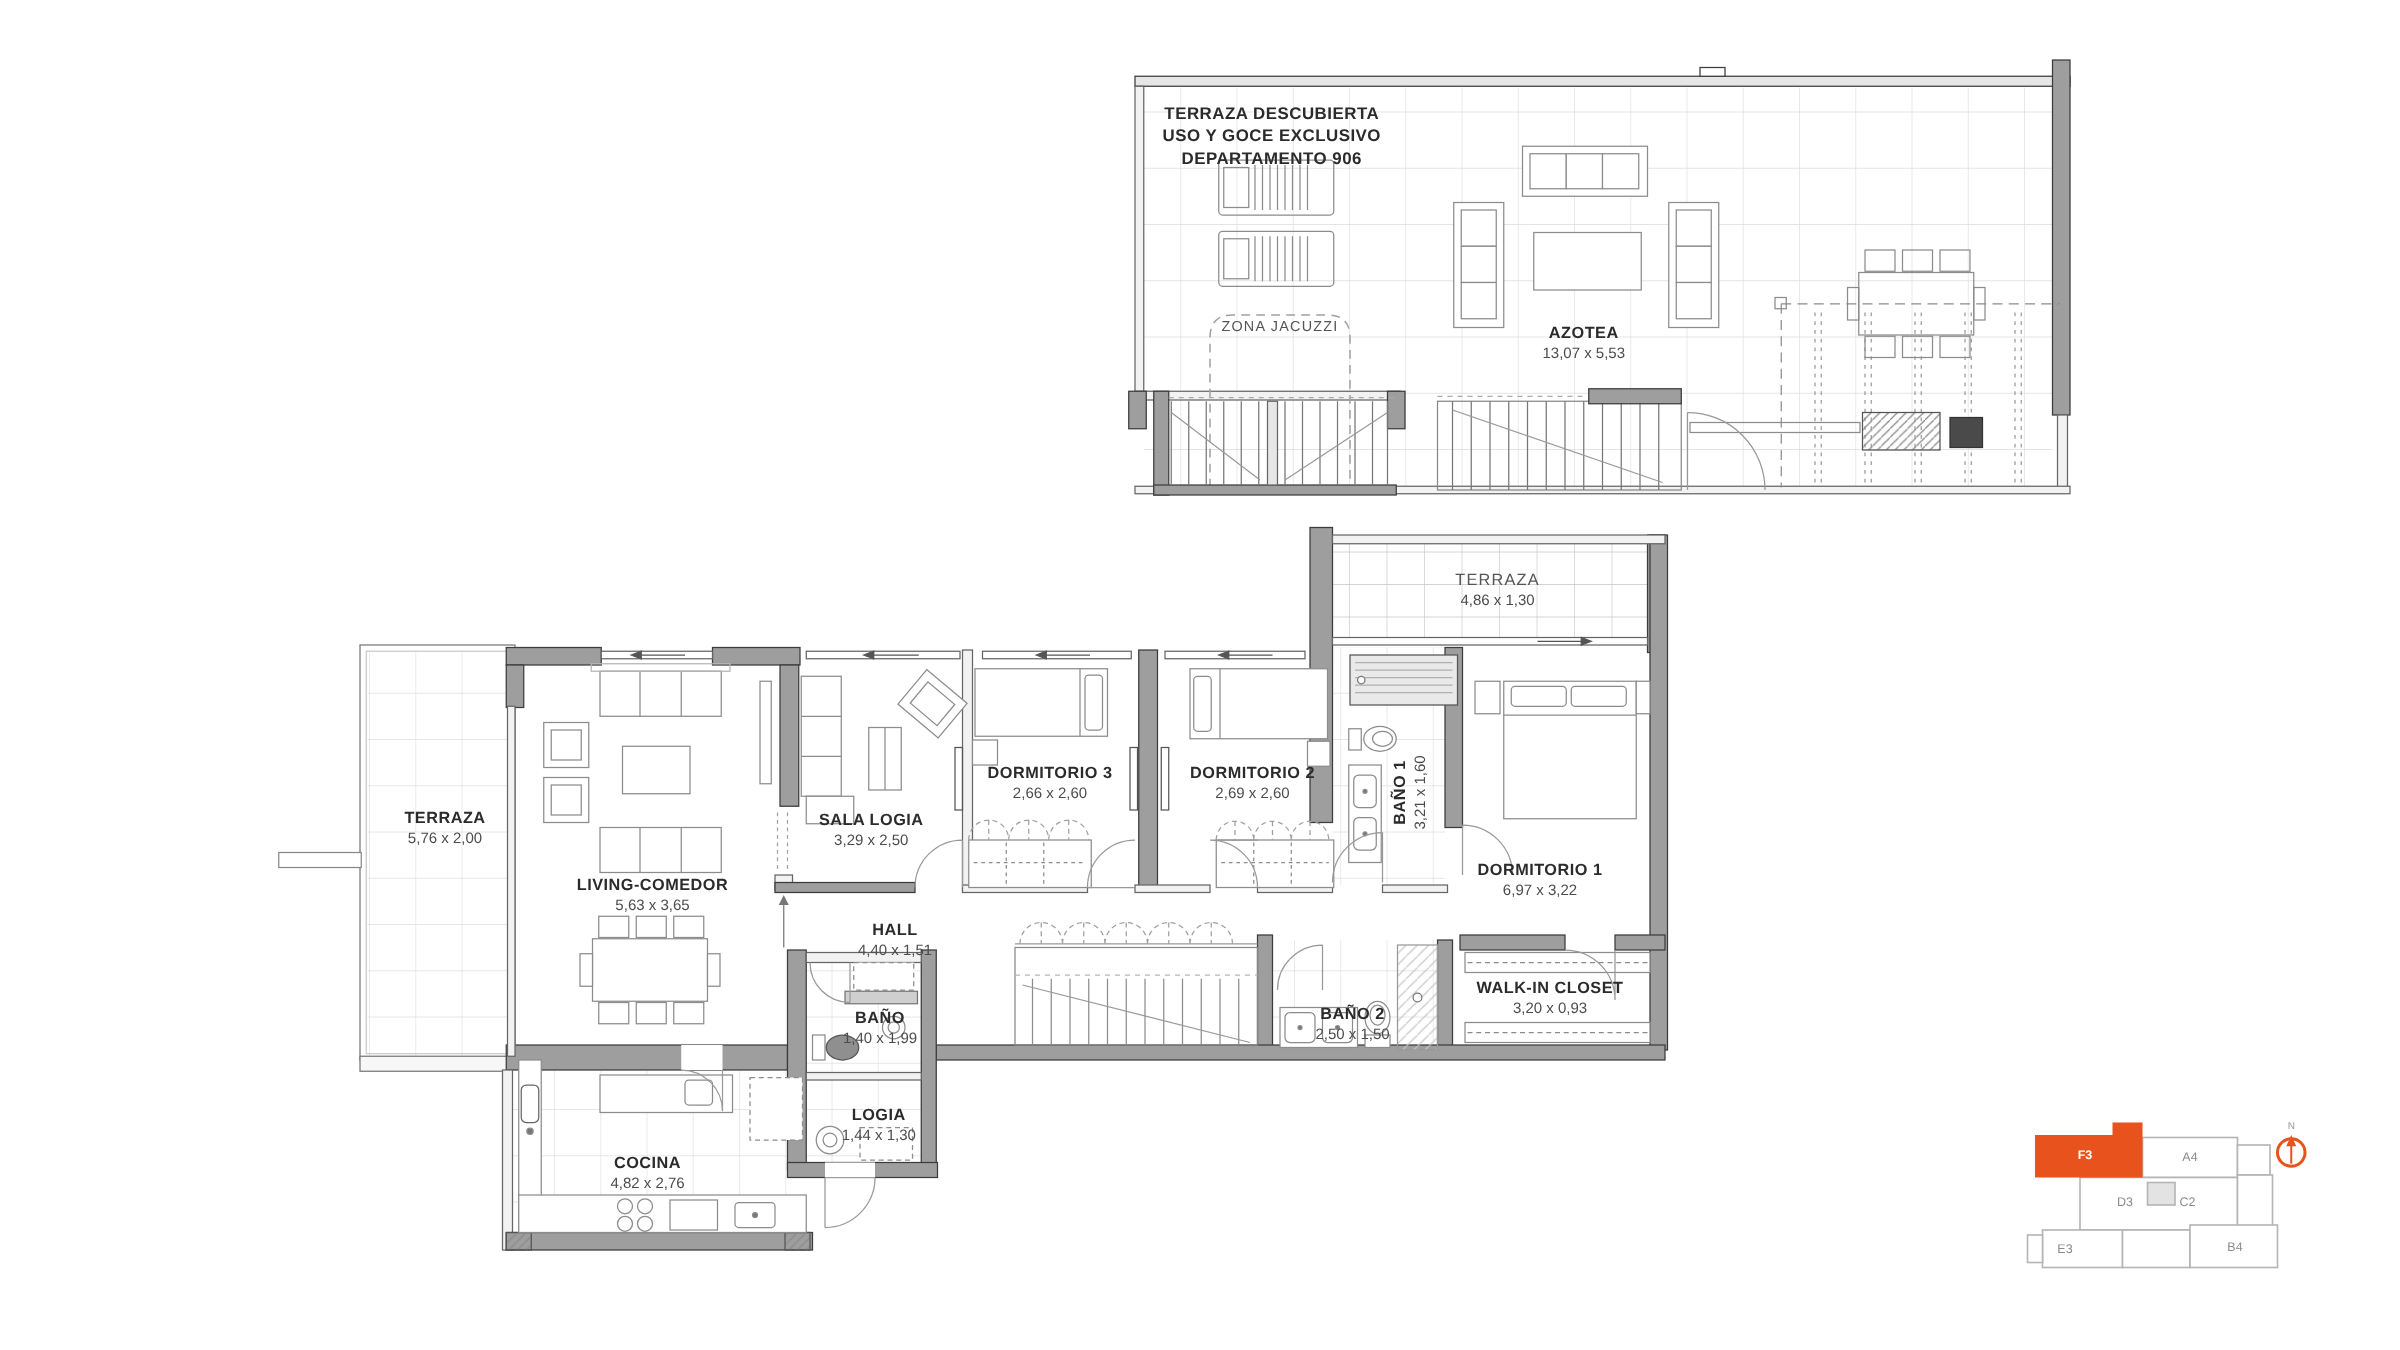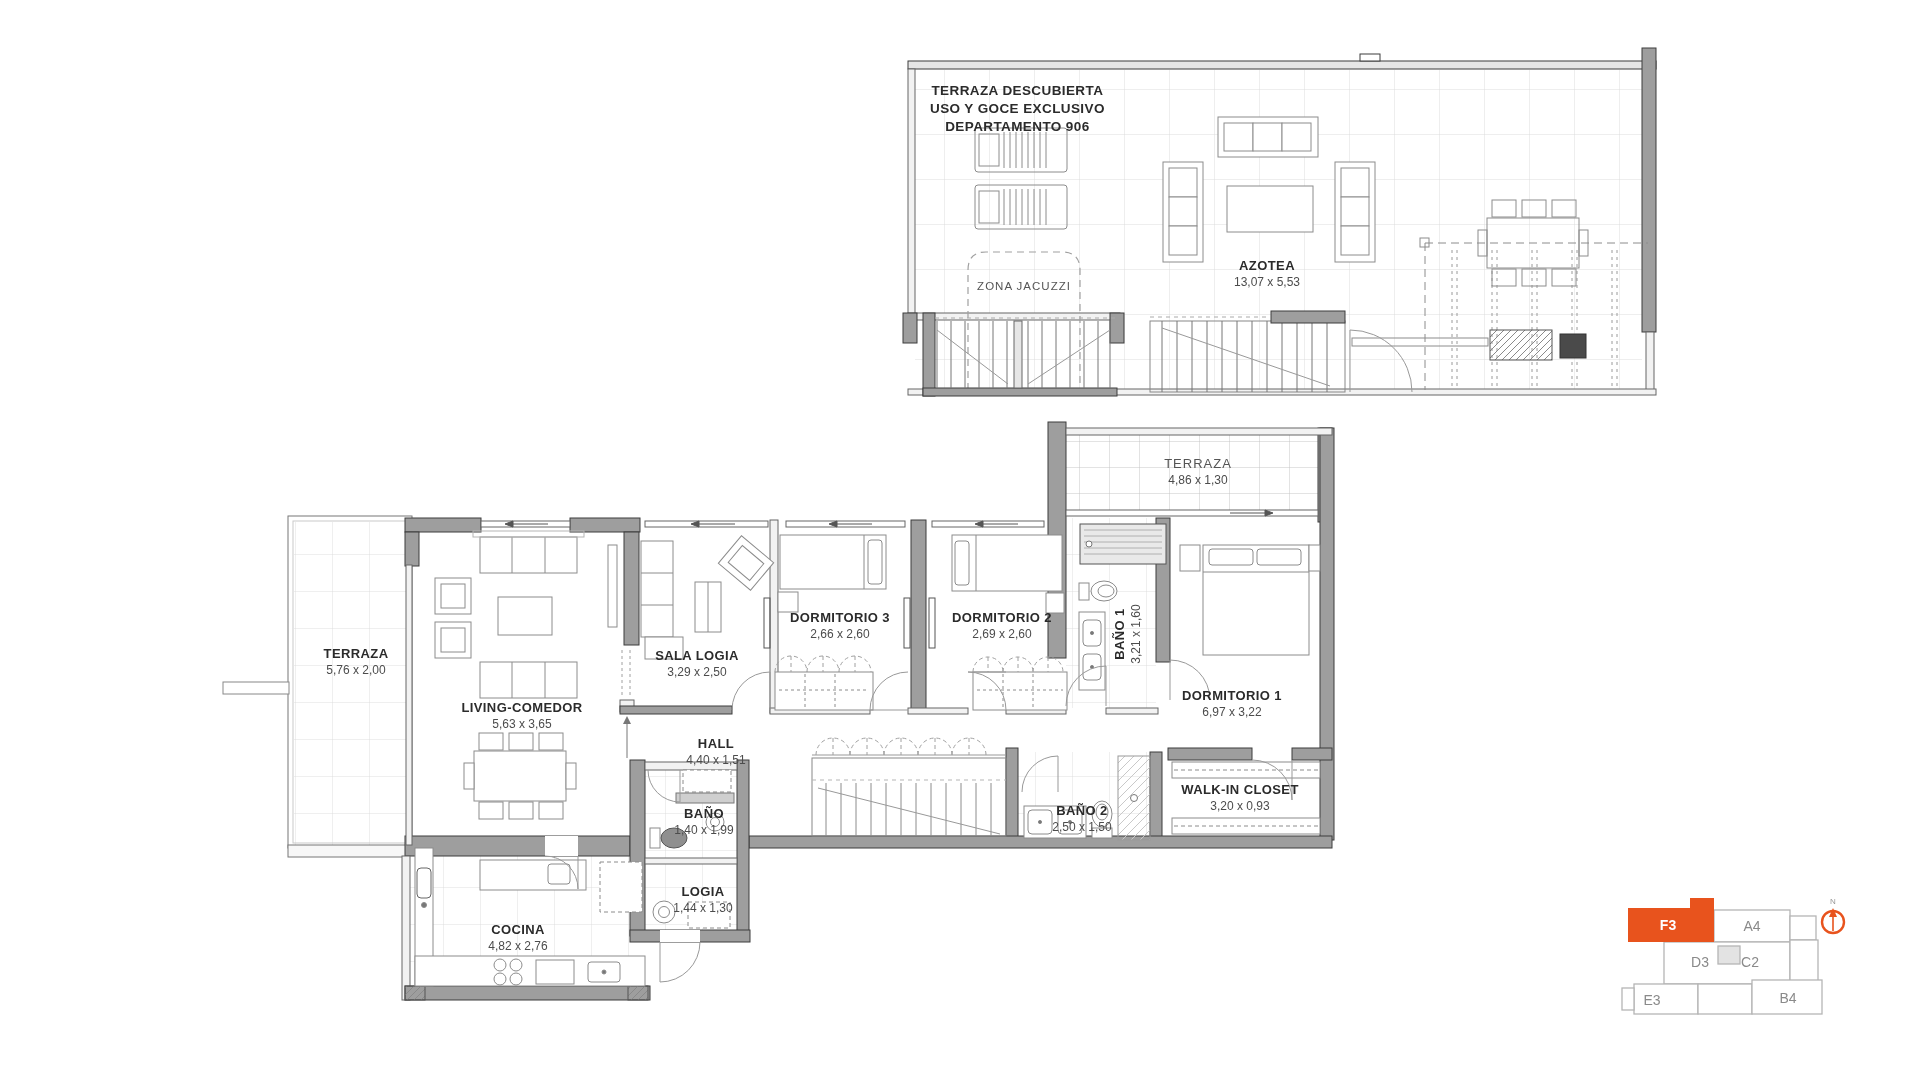--- a/index.html
+++ b/index.html
@@ -5,22 +5,22 @@
   html,body{margin:0;padding:0;background:#fff;}
   #canvas{position:relative;width:1920px;height:1080px;background:#ffffff;overflow:hidden;
           font-family:"Liberation Sans",sans-serif;}
   svg{position:absolute;left:0;top:0;}
   .room-label{position:absolute;transform:translate(-50%,0);text-align:center;color:#2e2e2e;pointer-events:none;}
   .room-label.rot{transform:translate(-50%,-50%) rotate(-90deg);}
   .room-name{font-weight:bold;font-size:13px;line-height:1.3;letter-spacing:.4px;white-space:nowrap;color:#2b2b2b;}
   .room-dims{font-size:12px;line-height:1.25;white-space:nowrap;color:#4c4c4c;}
   .title-block{position:absolute;text-align:center;color:#2b2b2b;}
   .title-line{font-weight:bold;font-size:13.5px;line-height:1.35;letter-spacing:.4px;white-space:nowrap;}
-  .zone-label{position:absolute;transform:translate(-50%,0);font-size:11.5px;letter-spacing:1px;color:#555;white-space:nowrap;margin-top:24px;}
-  .kp-label{position:absolute;transform:translate(-50%,-50%);font-size:14px;color:#8a8a8a;white-space:nowrap;}
+  .zone-label{position:absolute;transform:translate(-50%,0);font-size:11.5px;letter-spacing:1px;color:#555;white-space:nowrap;}
+  .kp-label{position:absolute;transform:translate(-50%,-50%);font-size:10px;color:#8a8a8a;white-space:nowrap;}
   .kp-label.hl{color:#ffffff;font-weight:bold;}
   .kp-n{position:absolute;transform:translate(-50%,-50%);font-size:8px;color:#999;}
 </style>
 </head>
 <body>
 
 <div id="canvas">
 
 <svg width="1920" height="1080" viewBox="0 0 1920 1080">
   <defs>

